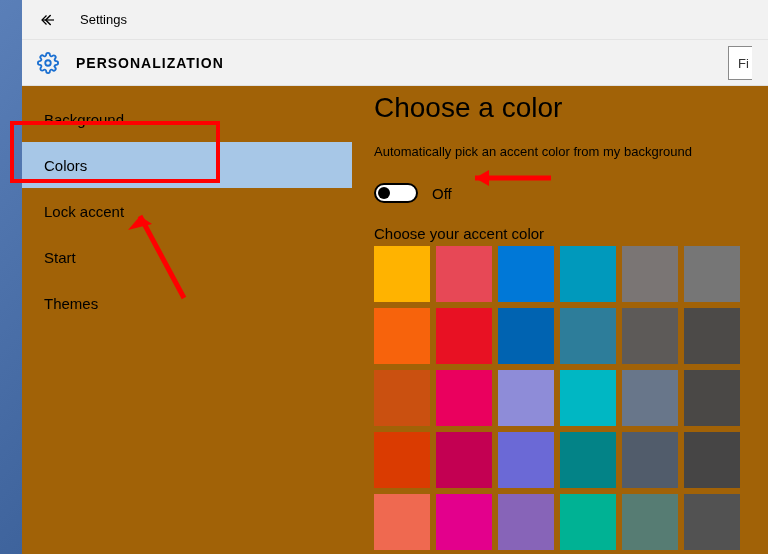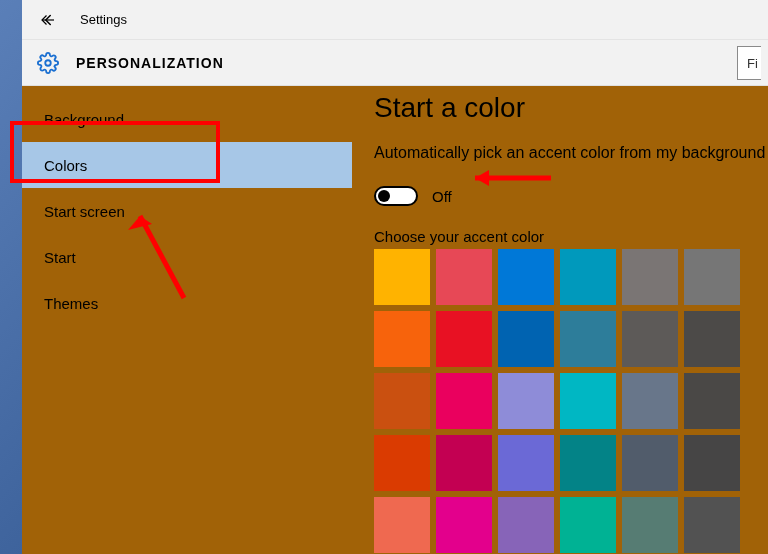--- a/index.html
+++ b/index.html
@@ -41,21 +41,21 @@
   }
   .gear {
     width: 24px; height: 24px;
     display: flex; align-items: center; justify-content: center;
   }
   .header-title {
     margin-left: 16px;
     font-size: 14px; font-weight: 600; letter-spacing: 1px; color: #000;
   }
   .find-btn {
-    position: absolute; right: 7px; top: 6px;
+    position: absolute; right: 16px; top: 6px;
     width: 24px; height: 34px;
     border: 1px solid #8a8a8a; border-right: none;
     background: #fff;
     display: flex; align-items: center; justify-content: center;
     font-size: 13px; color: #333;
     overflow: hidden; padding-left: 6px;
   }
 
   
   .body { flex: 1; display: flex; overflow: hidden; }
@@ -72,21 +72,21 @@
     cursor: pointer;
   }
   .nav-item.selected { background: #a7c7e7; }
 
   .content {
     flex: 1;
     padding: 6px 0 0 22px;
     overflow: hidden;
   }
   .page-title { font-size: 28px; font-weight: 300; color: #000; margin-bottom: 20px; }
-  .setting-label { font-size: 16px; color: #000; margin-bottom: 2px; }
+  .setting-label { font-size: 13px; color: #000; margin-bottom: 2px; }
 
   .toggle-row { display: flex; align-items: center; margin-bottom: 22px; margin-top: 24px; }
   .toggle {
     width: 44px; height: 20px; border: 2px solid #000; border-radius: 12px;
     position: relative; background: #fff; cursor: pointer;
   }
   .toggle .knob {
     position: absolute; left: 2px; top: 2px;
     width: 12px; height: 12px; border-radius: 50%; background: #000;
   }
@@ -143,32 +143,32 @@
 
   <div class="body">
     <div class="sidebar" id="sidebar">
         <div class="nav-item">
           <span>Background</span>
         </div>
         <div class="nav-item selected">
           <span>Colors</span>
         </div>
         <div class="nav-item">
-          <span>Start screen</span>
+          <span>Lock accent</span>
         </div>
         <div class="nav-item">
           <span>Start</span>
         </div>
         <div class="nav-item">
           <span>Themes</span>
         </div>
       </div>
 
     <div class="content">
-      <div class="page-title">Start a color</div>
+      <div class="page-title">Choose a color</div>
       <div class="setting-label">Automatically pick an accent color from my background</div>
       <div class="toggle-row">
         <div class="toggle">
           <div class="knob"></div>
         </div>
         <span class="toggle-text">Off</span>
       </div>
       <div class="swatch-label">Choose your accent color</div>
       <div class="swatch-grid" id="swatch-grid">
           <div class="swatch" title="#FFB300" style="background: rgb(255, 179, 0);"></div>

